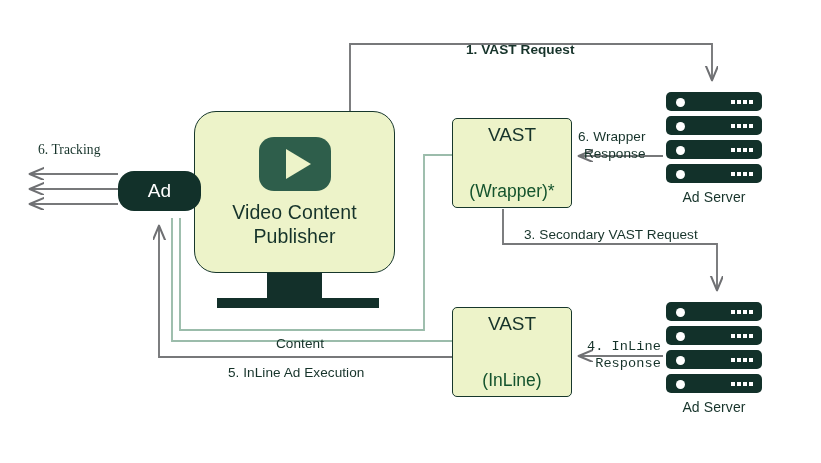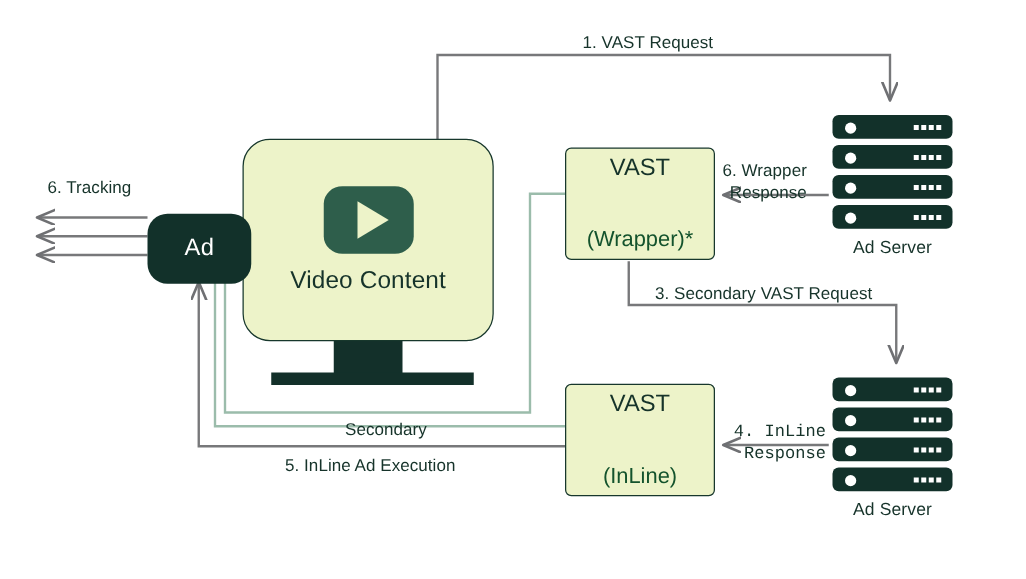--- a/index.html
+++ b/index.html
@@ -88,21 +88,21 @@
     width: 162px;
     height: 10px;
     background: #13302a;
     z-index: 2;
   }
 
   .ad-box {
     left: 118px;
     top: 171px;
     width: 83px;
-    height: 56px;
+    height: 40px;
     background: #12312a;
     border-radius: 16px;
     z-index: 5;
   }
   .ad-label {
     font-size: 19px;
     color: #ffffff;
     letter-spacing: .2px;
   }
 
@@ -174,25 +174,25 @@
   
   .lbl {
     position: absolute;
     font-size: 13.6px;
     color: #16332a;
     white-space: nowrap;
     letter-spacing: .05px;
     z-index: 4;
   }
   .lbl.two-line { line-height: 17px; text-align: right; }
-  .lbl-vast-request  { left: 466px;  top: 26px; }
+  .lbl-vast-request  { left: 466px;  top: 42px; font-weight: bold; }
   .lbl-wrapper-resp  { left: 578px;  top: 128px; }
   .lbl-secondary     { left: 524px;  top: 227px; }
   .lbl-inline-resp   { left: 587px;  top: 338px; font-family: Liberation Mono, monospace; }
-  .lbl-tracking6     { left: 38px;   top: 142px; }
+  .lbl-tracking6     { left: 38px;   top: 142px; font-family: Liberation Serif, serif; }
   .lbl-tracking      { left: 276px;  top: 336px; }
   .lbl-inline-exec   { left: 228px;  top: 365px; }
 </style>
 </head>
 <body>
 
 <div id="canvas">
 
   <svg id="wires" viewBox="0 0 821 463">
     <defs>
@@ -229,20 +229,21 @@
   </div>
 
   <div class="monitor-neck"></div>
   <div class="monitor-base"></div>
   <div class="node pub-box">
     <div class="play-icon">
       <div class="tri"></div>
     </div>
     <div class="pub-label">
       <div>Video Content</div>
+      <div>Publisher</div>
     </div>
   </div>
 
   <div class="node vast-box vast-wrapper">
     <span class="vast-line1">VAST</span>
     <span class="vast-line2">(Wrapper)*</span>
   </div>
 
   <div class="node vast-box vast-inline">
     <span class="vast-line1">VAST</span>
@@ -338,15 +339,15 @@
 
   <div class="lbl lbl-secondary">3. Secondary VAST Request</div>
 
   <div class="lbl lbl-inline-resp two-line">
     <div>4. InLine</div>
     <div>Response</div>
   </div>
 
   <div class="lbl lbl-inline-exec">5. InLine Ad Execution</div>
   <div class="lbl lbl-tracking6">6. Tracking</div>
-  <div class="lbl lbl-tracking">Secondary</div>
+  <div class="lbl lbl-tracking">Content</div>
 
 </div>
 
 </body></html>

